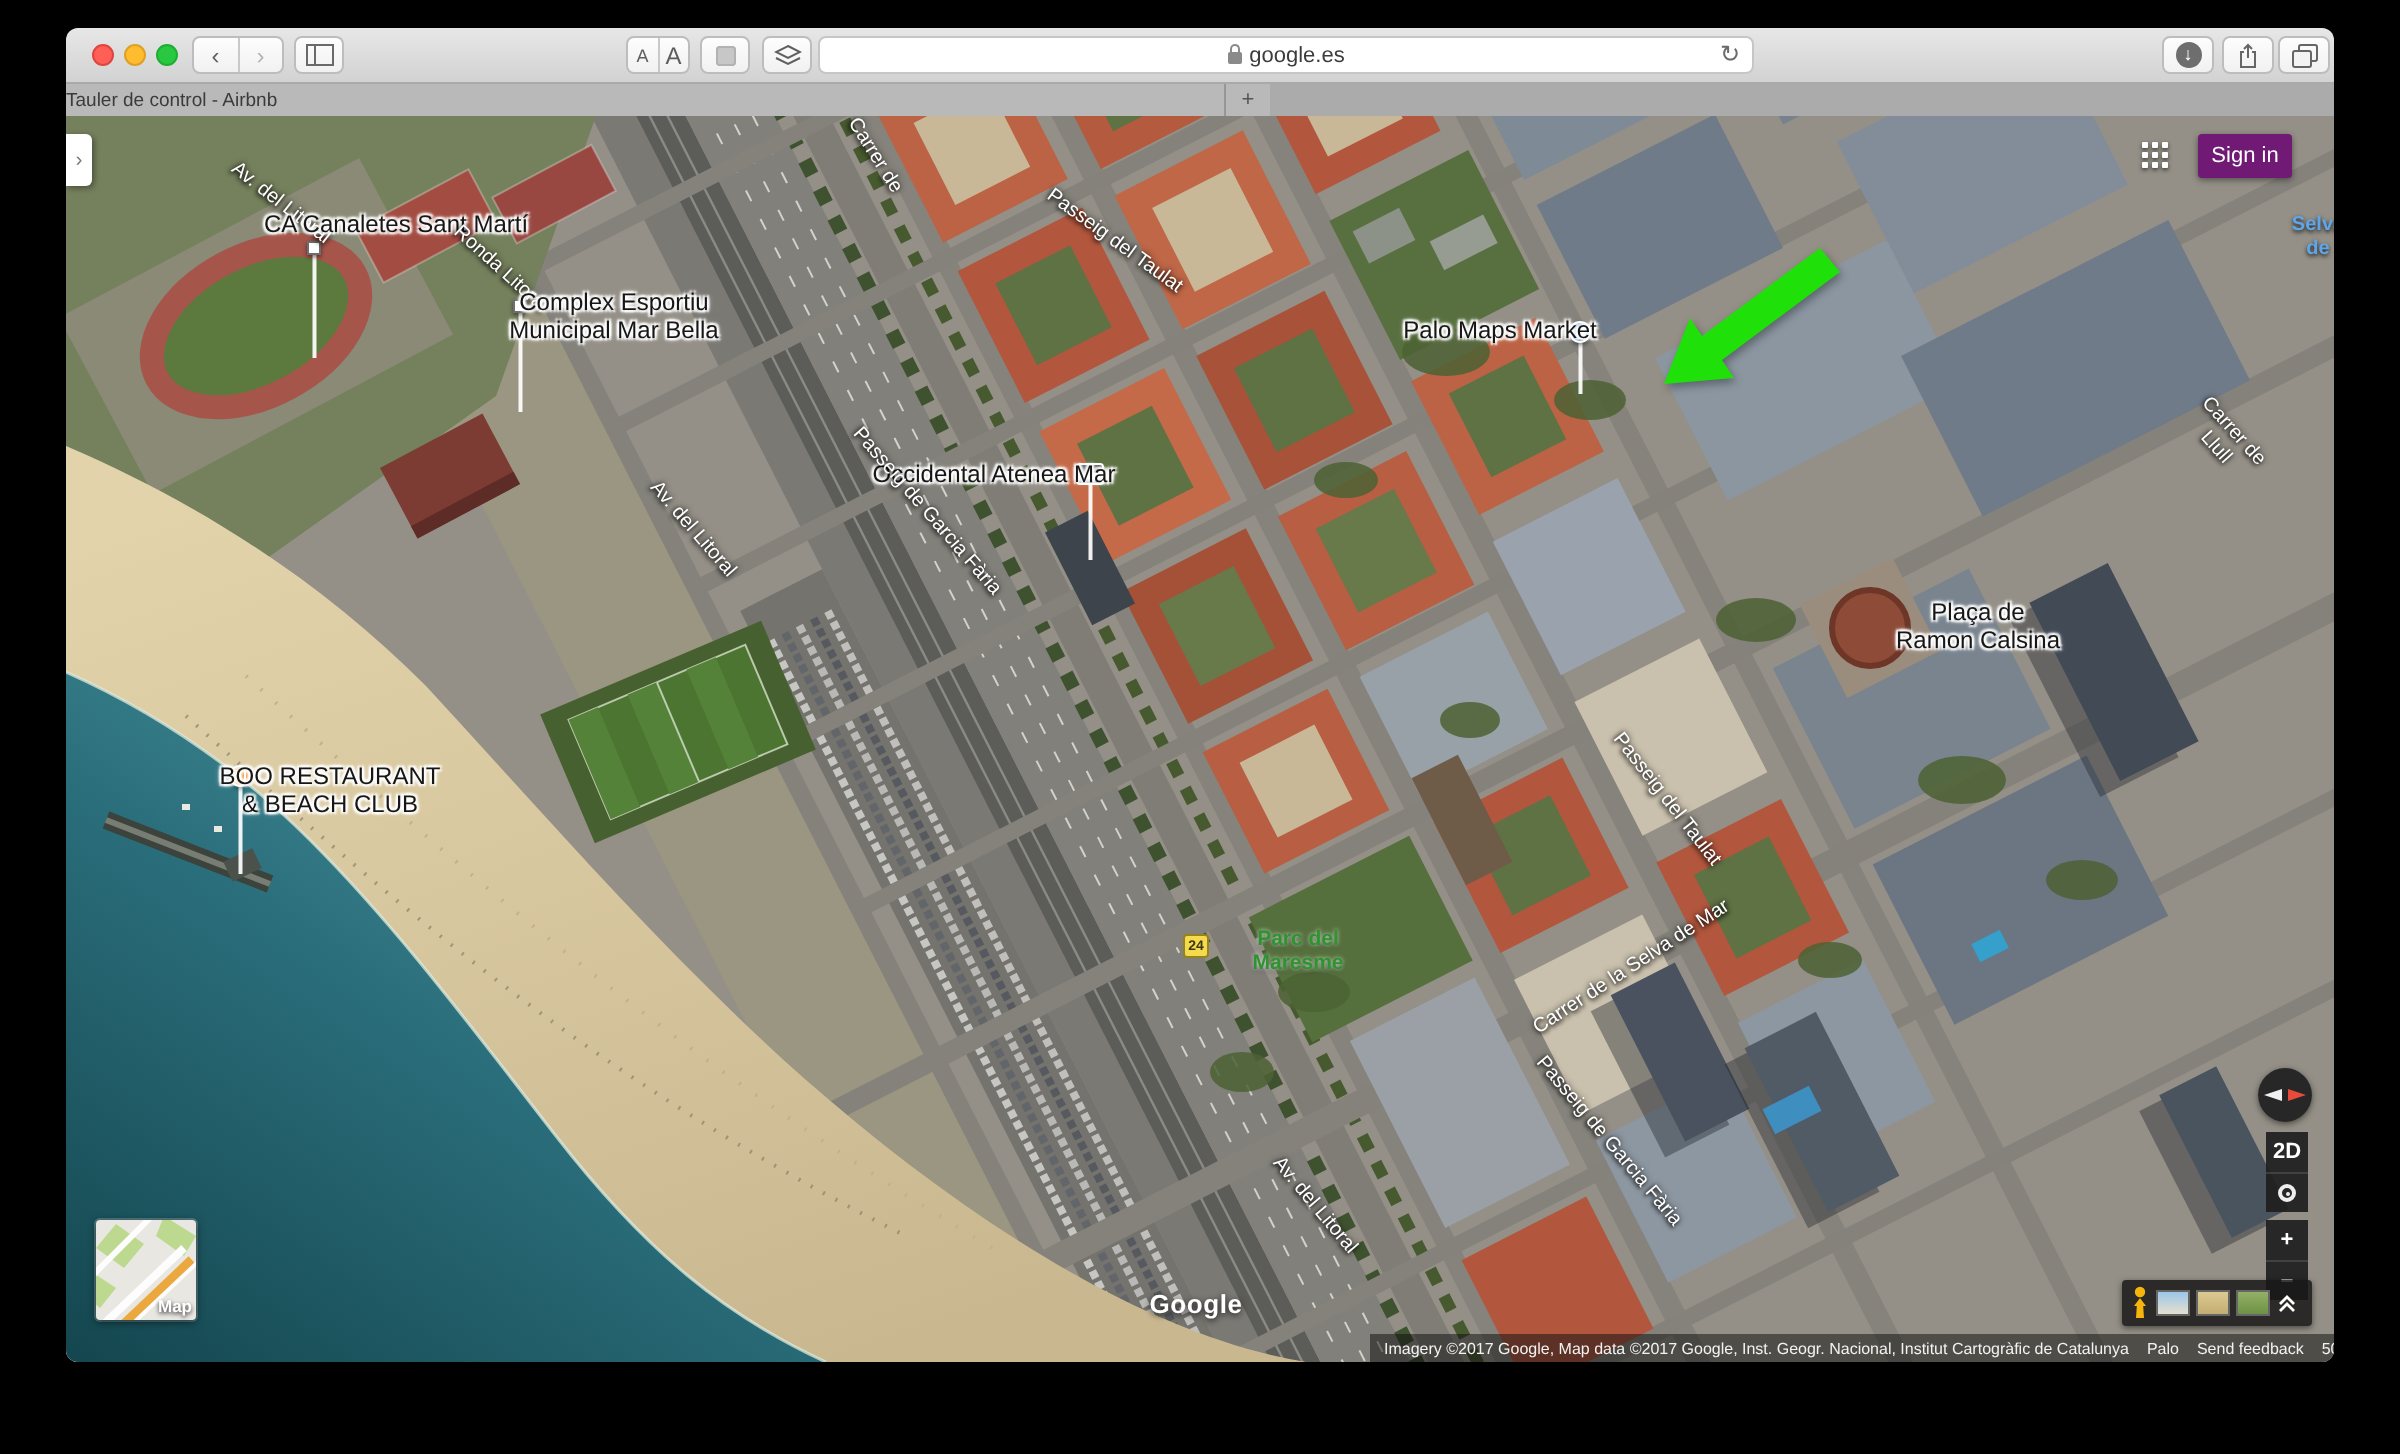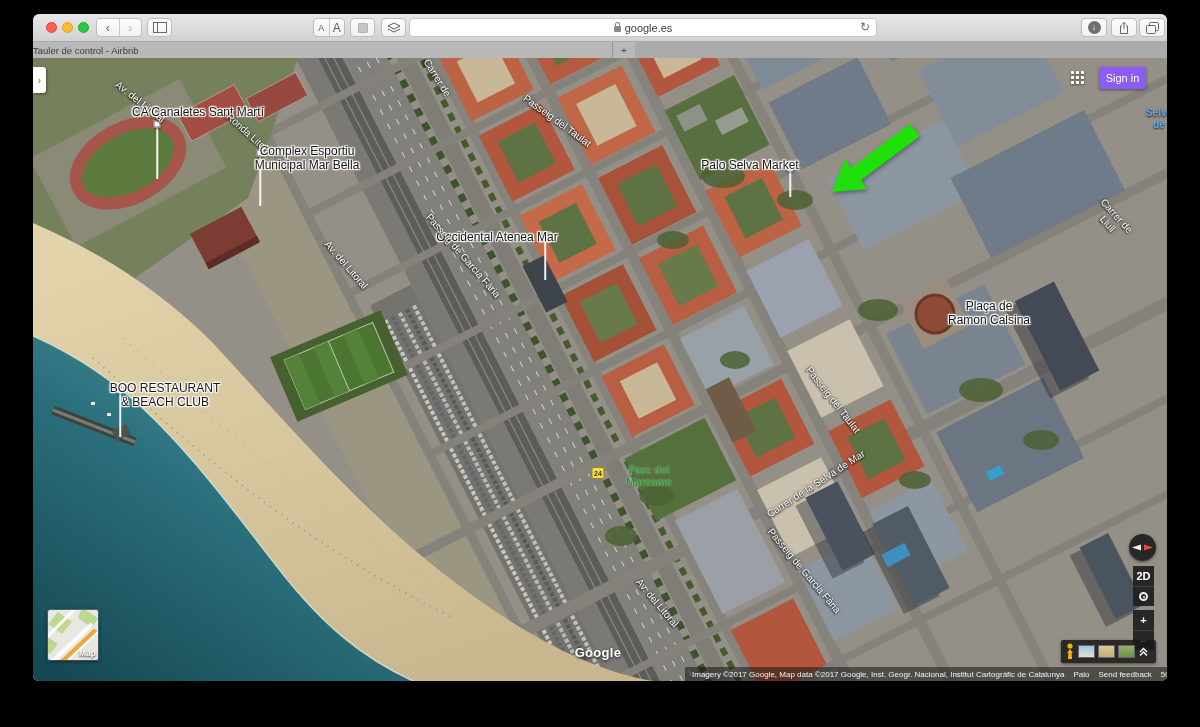--- a/index.html
+++ b/index.html
@@ -63,21 +63,21 @@
     color:#3c380f;font-size:7px;font-weight:700;display:flex;align-items:center;justify-content:center;}
   .watermark{position:absolute;left:565px;top:594px;transform:translate(-50%,-50%);color:#fff;
     font-size:13px;font-weight:700;letter-spacing:.3px;text-shadow:0 1px 3px rgba(0,0,0,.8);}
   
   .handle{position:absolute;left:0;top:9px;width:13px;height:26px;background:#fff;border-radius:0 3px 3px 0;
     box-shadow:1px 1px 3px rgba(0,0,0,.4);display:flex;align-items:center;justify-content:center;
     color:#777;font-size:10px;}
   .appsgrid{position:absolute;left:1038px;top:13px;width:15px;height:15px;
     display:grid;grid-template-columns:repeat(3,3px);grid-template-rows:repeat(3,3px);gap:2px;filter:drop-shadow(0 1px 1px rgba(0,0,0,.6));}
   .appsgrid i{background:#fff;border-radius:.5px;}
-  .signin{position:absolute;left:1066px;top:9px;width:47px;height:22px;background:#8b5cf6;color:#fff;
+  .signin{position:absolute;left:1066px;top:9px;width:47px;height:22px;background:#701a75;color:#fff;
     font-size:11px;font-weight:500;border-radius:2px;display:flex;align-items:center;justify-content:center;
     box-shadow:0 1px 3px rgba(0,0,0,.45);}
   .compass{position:absolute;left:1096px;top:476px;width:27px;height:27px;border-radius:50%;
     background:rgba(30,30,30,.92);box-shadow:0 1px 3px rgba(0,0,0,.5);}
   .ctrlcol{position:absolute;left:1100px;top:508px;width:21px;display:flex;flex-direction:column;}
   .cbtn{height:20px;background:rgba(30,30,30,.92);color:#fff;display:flex;align-items:center;
     justify-content:center;font-size:11px;font-weight:700;}
   .cbtn+.cbtn{border-top:1px solid rgba(255,255,255,.12);}
   .cgap{height:4px;}
   .loc{width:9px;height:9px;border:2px solid #eee;border-radius:50%;position:relative;}
@@ -373,21 +373,21 @@
         <div class="stick" style="left: 87px; top: 333px; height: 46px;"></div>
         <div class="mk mk-restaurant" style="left: 87px; top: 330px;"></div>
         <div class="mk mk-exit" style="left: 565px; top: 415px;">24</div>
         <span class="mlabel street" style="left: 107px; top: 44px; transform: translate(-50%, -50%) rotate(38deg);">Av. del Litoral</span>
         <span class="mlabel place" style="left: 165px; top: 54px; transform: translate(-50%, -50%) rotate(0deg);">CA Canaletes Sant Martí</span>
         <span class="mlabel street" style="left: 217px; top: 77px; transform: translate(-50%, -50%) rotate(42deg);">Ronda Litoral</span>
         <span class="mlabel place" style="left: 274px; top: 100px; transform: translate(-50%, -50%) rotate(0deg);">Complex Esportiu
 Municipal Mar Bella</span>
         <span class="mlabel street" style="left: 404px; top: 20px; transform: translate(-50%, -50%) rotate(58deg);">Carrer de</span>
         <span class="mlabel street" style="left: 524px; top: 63px; transform: translate(-50%, -50%) rotate(36deg);">Passeig del Taulat</span>
-        <span class="mlabel place" style="left: 717px; top: 107px; transform: translate(-50%, -50%) rotate(0deg);">Palo Selva Market</span>
+        <span class="mlabel place" style="left: 717px; top: 107px; transform: translate(-50%, -50%) rotate(0deg);">Palo Maps Market</span>
         <span class="mlabel station" style="left: 1126px; top: 61px; transform: translate(-50%, -50%) rotate(0deg);">Selva de</span>
         <span class="mlabel street" style="left: 1079px; top: 162px; transform: translate(-50%, -50%) rotate(48deg);">Carrer de Llull</span>
         <span class="mlabel place" style="left: 464px; top: 179px; transform: translate(-50%, -50%) rotate(0deg); text-align: right;">Occidental Atenea Mar</span>
         <span class="mlabel street" style="left: 430px; top: 198px; transform: translate(-50%, -50%) rotate(49deg);">Passeig de Garcia Fària</span>
         <span class="mlabel street" style="left: 313px; top: 207px; transform: translate(-50%, -50%) rotate(49deg);">Av. del Litoral</span>
         <span class="mlabel place" style="left: 908px; top: 255px; transform: translate(-50%, -50%) rotate(0deg); margin-left: 48px;">Plaça de
 Ramon Calsina</span>
         <span class="mlabel place" style="left: 132px; top: 337px; transform: translate(-50%, -50%) rotate(0deg);">BOO RESTAURANT
 &amp; BEACH CLUB</span>
         <span class="mlabel park" style="left: 616px; top: 402px; transform: translate(-50%, -50%) rotate(0deg);">Parc del

